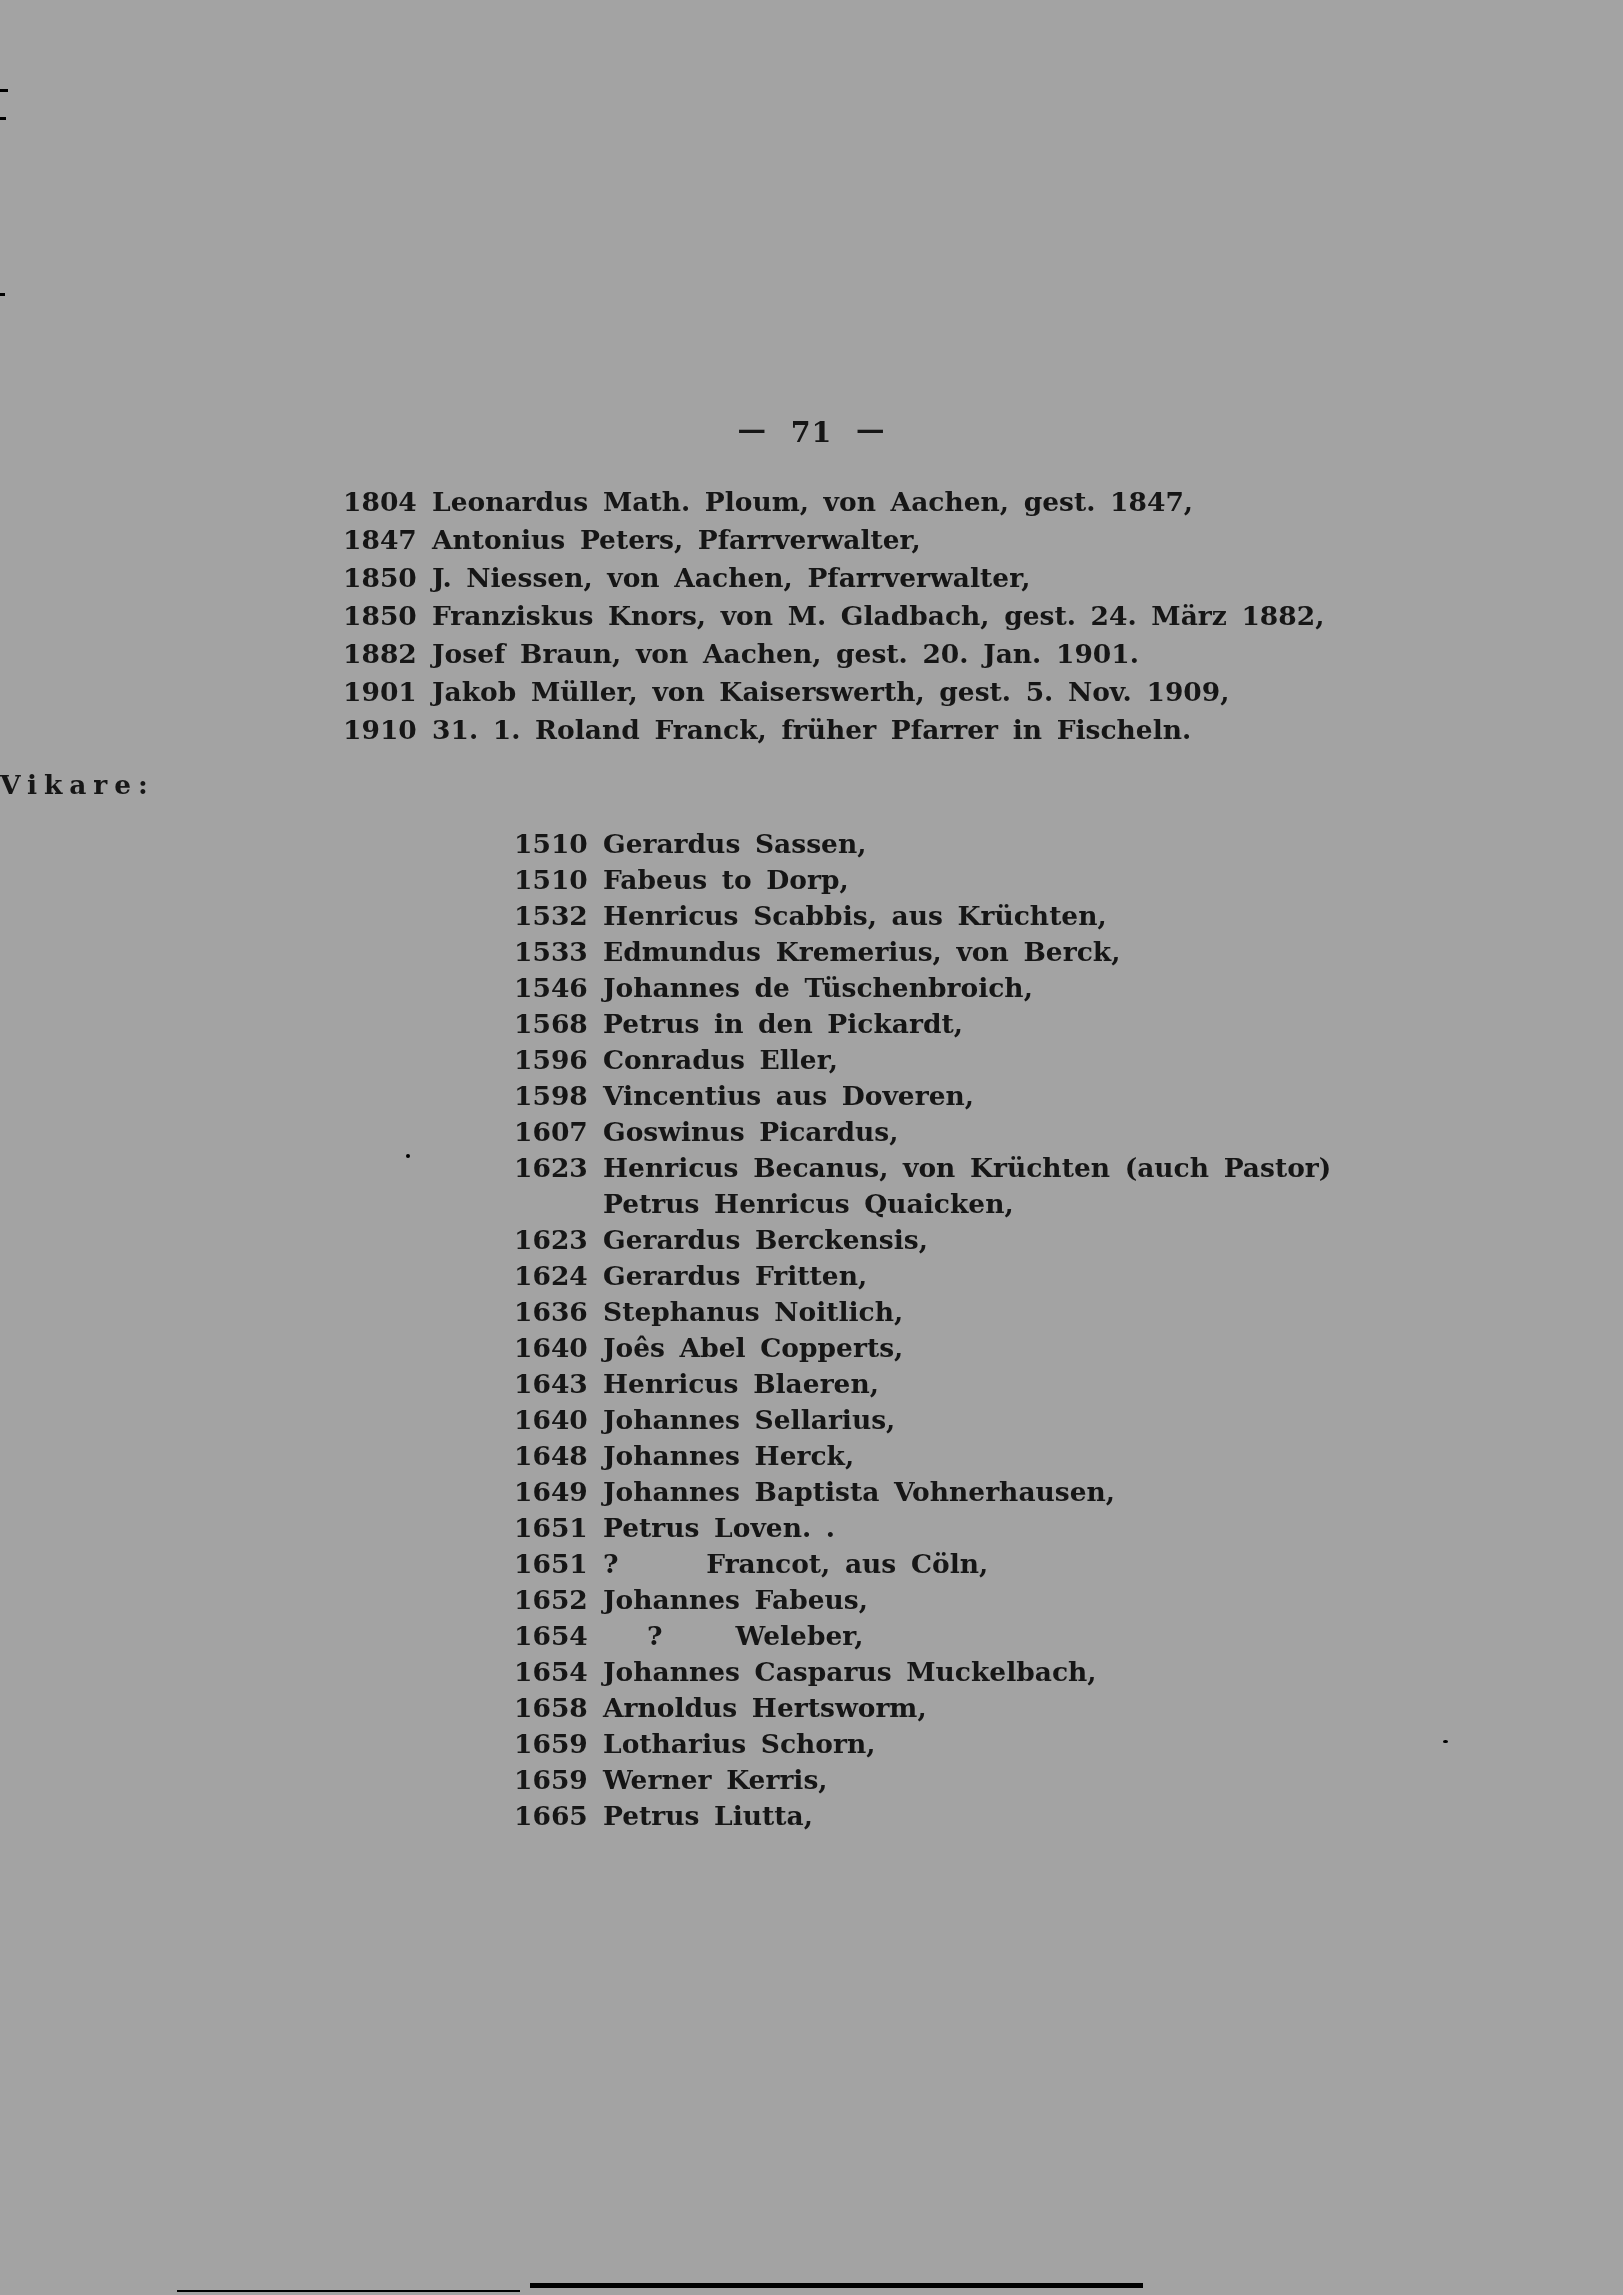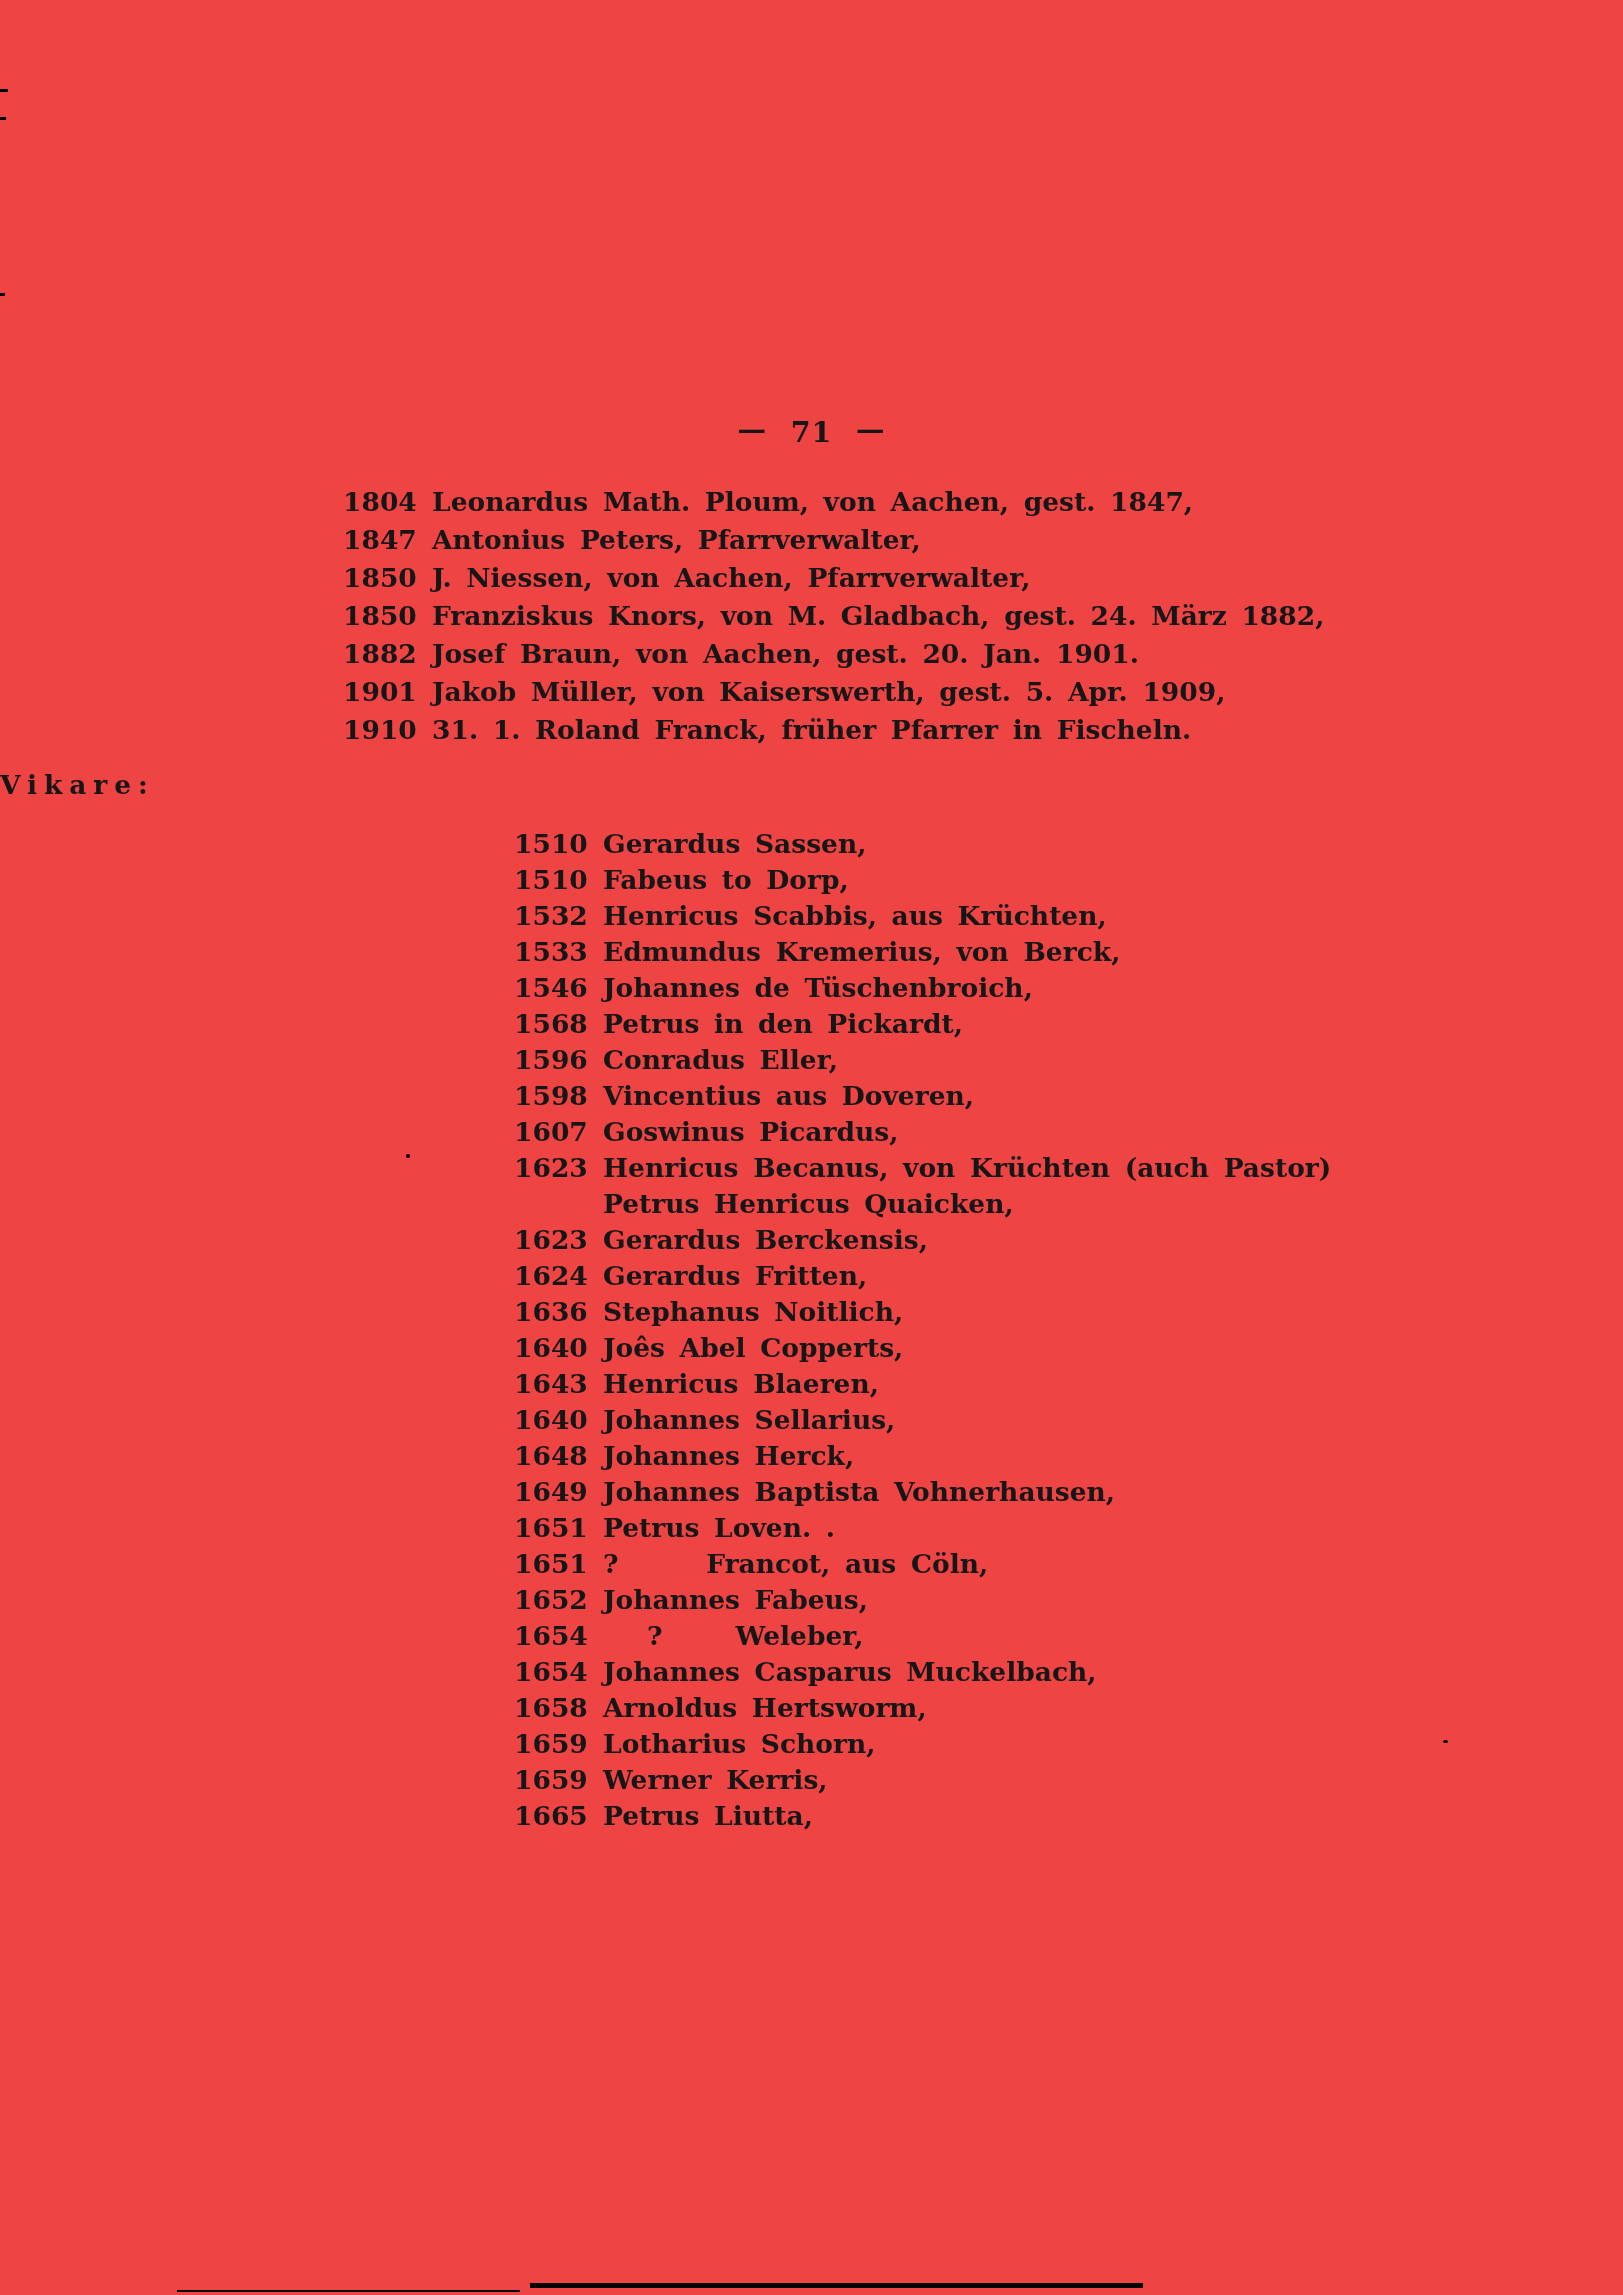--- a/index.html
+++ b/index.html
@@ -4,21 +4,21 @@
 <style>
   html, body {
     margin: 0;
     padding: 0;
     background: #d9d9d9;
   }
   .page {
     position: relative;
     width: 1623px;
     height: 2295px;
-    background: #ef4444;
+    background: #a3a3a3;
     font-family: "DejaVu Serif", serif;
     color: #161616;
     overflow: hidden;
   }
   .page-number {
     position: absolute;
     top: 415px;
     left: 0;
     width: 1623px;
     text-align: center;
@@ -92,21 +92,21 @@
       <div class="row">
       <span class="year">1850</span><span class="text">J. Niessen, von Aachen, Pfarrverwalter,</span>
     </div>
       <div class="row">
       <span class="year">1850</span><span class="text">Franziskus Knors, von M. Gladbach, gest. 24. März 1882,</span>
     </div>
       <div class="row">
       <span class="year">1882</span><span class="text">Josef Braun, von Aachen, gest. 20. Jan. 1901.</span>
     </div>
       <div class="row">
-      <span class="year">1901</span><span class="text">Jakob Müller, von Kaiserswerth, gest. 5. Apr. 1909,</span>
+      <span class="year">1901</span><span class="text">Jakob Müller, von Kaiserswerth, gest. 5. Nov. 1909,</span>
     </div>
       <div class="row">
       <span class="year">1910</span><span class="text">31. 1. Roland Franck, früher Pfarrer in Fischeln.</span>
     </div>
     </div>
 
   <div class="vikare-heading">Vikare:</div>
 
   <div class="vikare">
 

